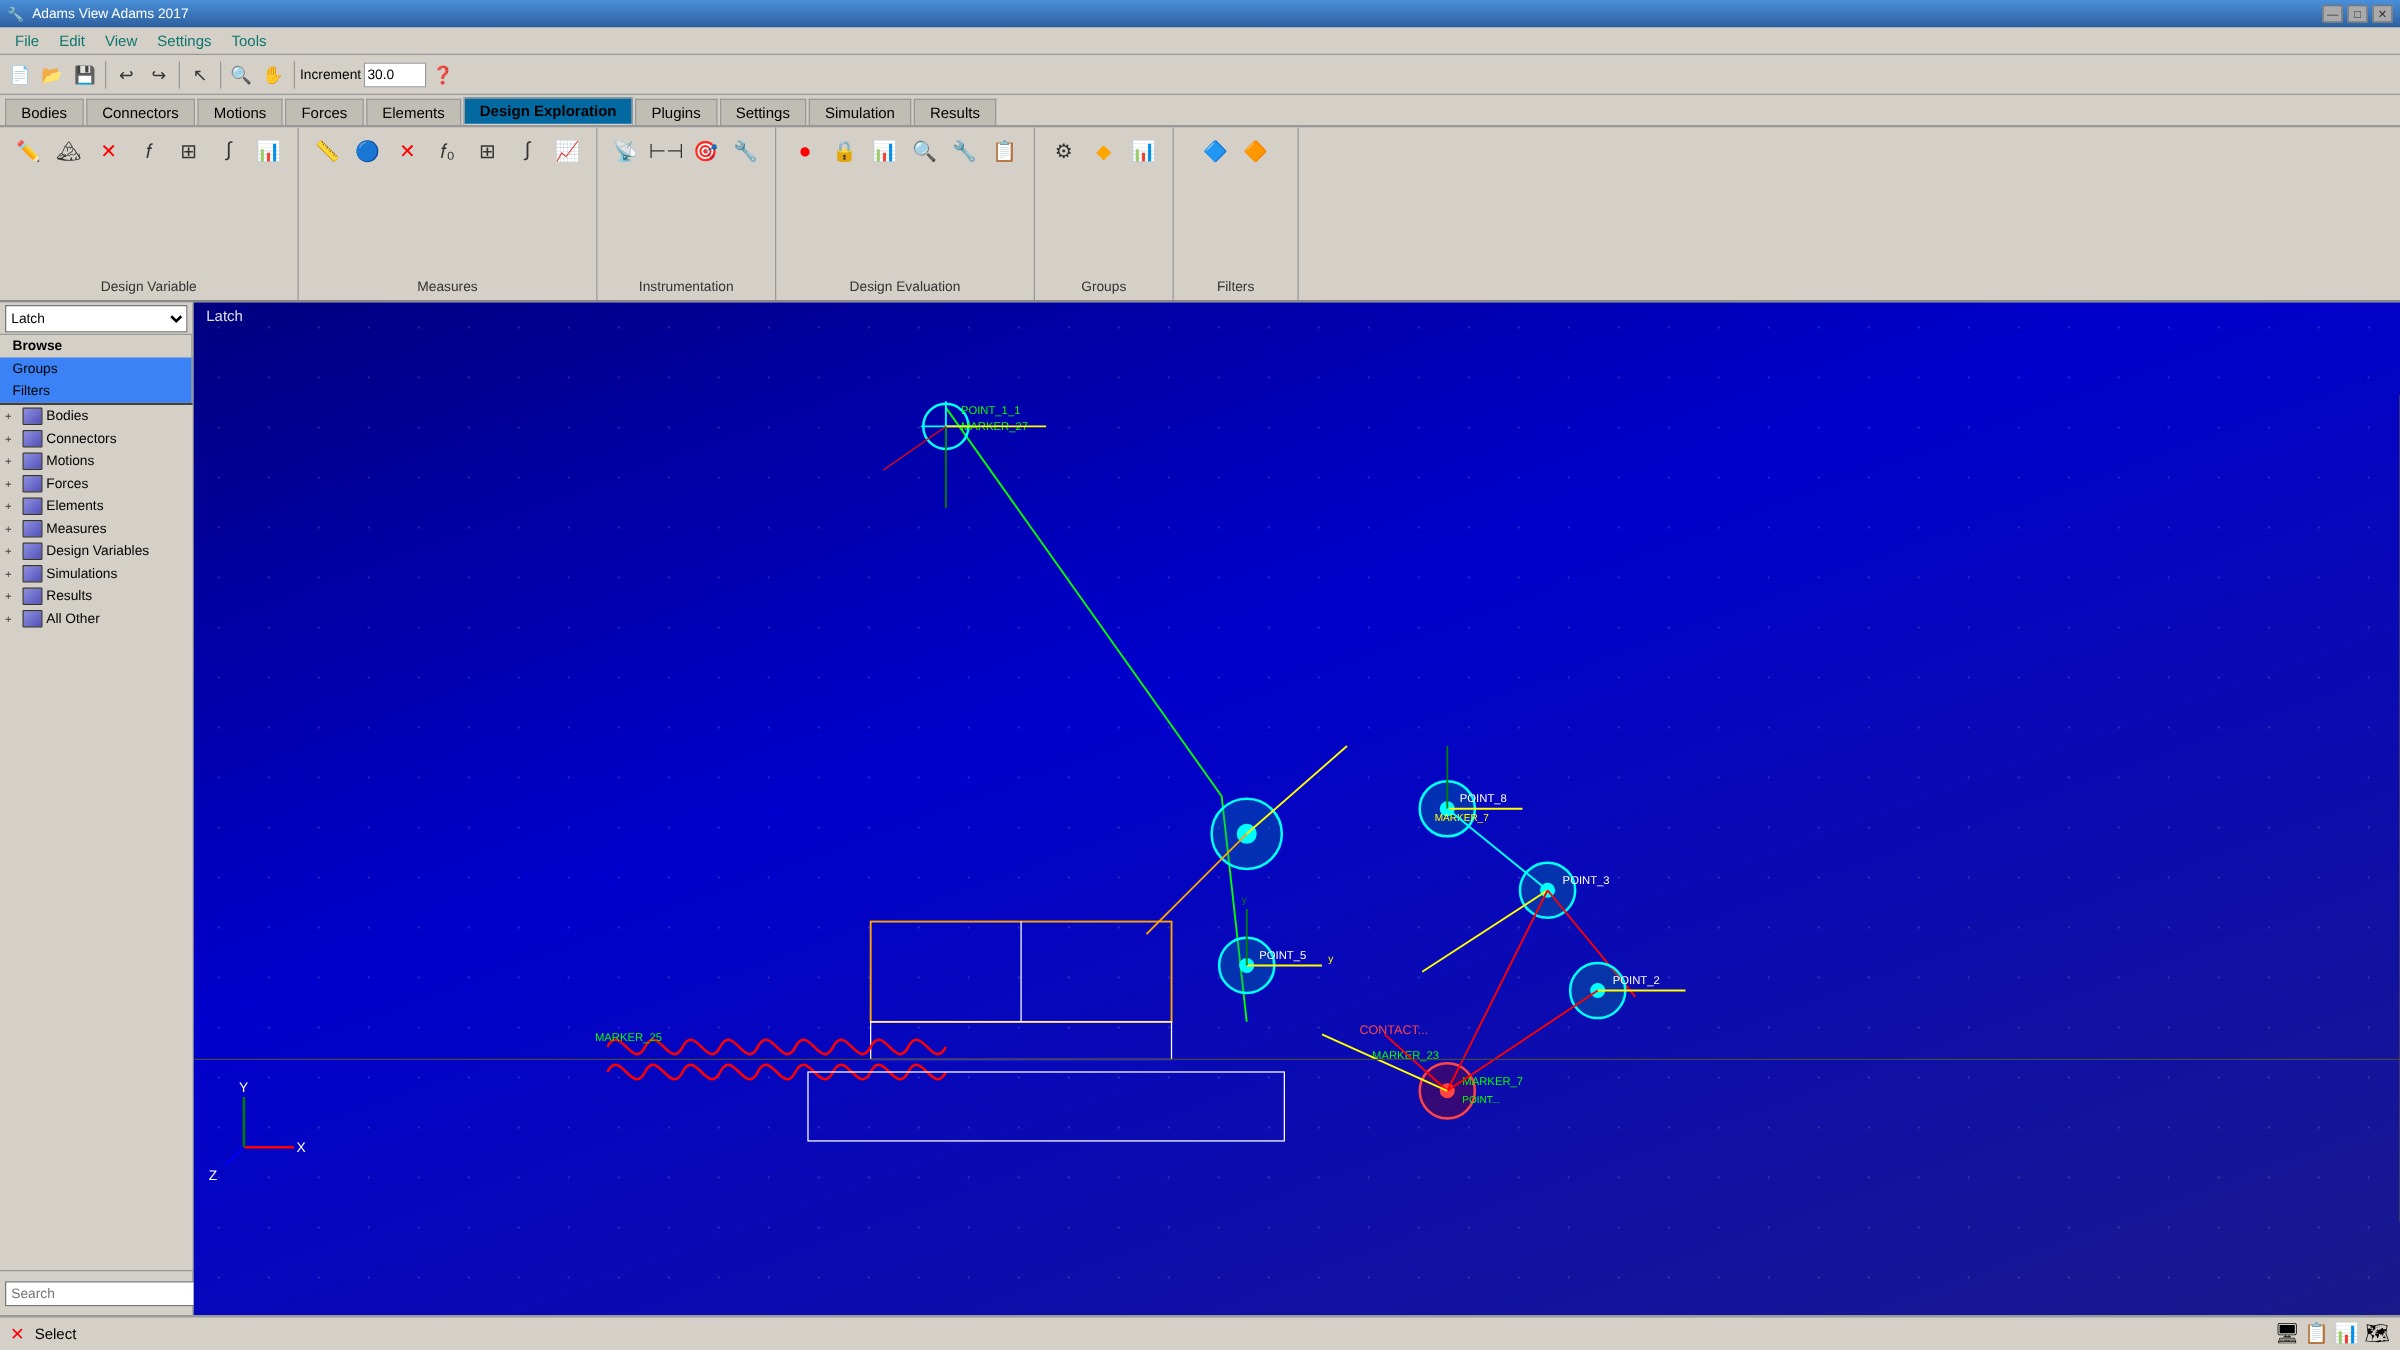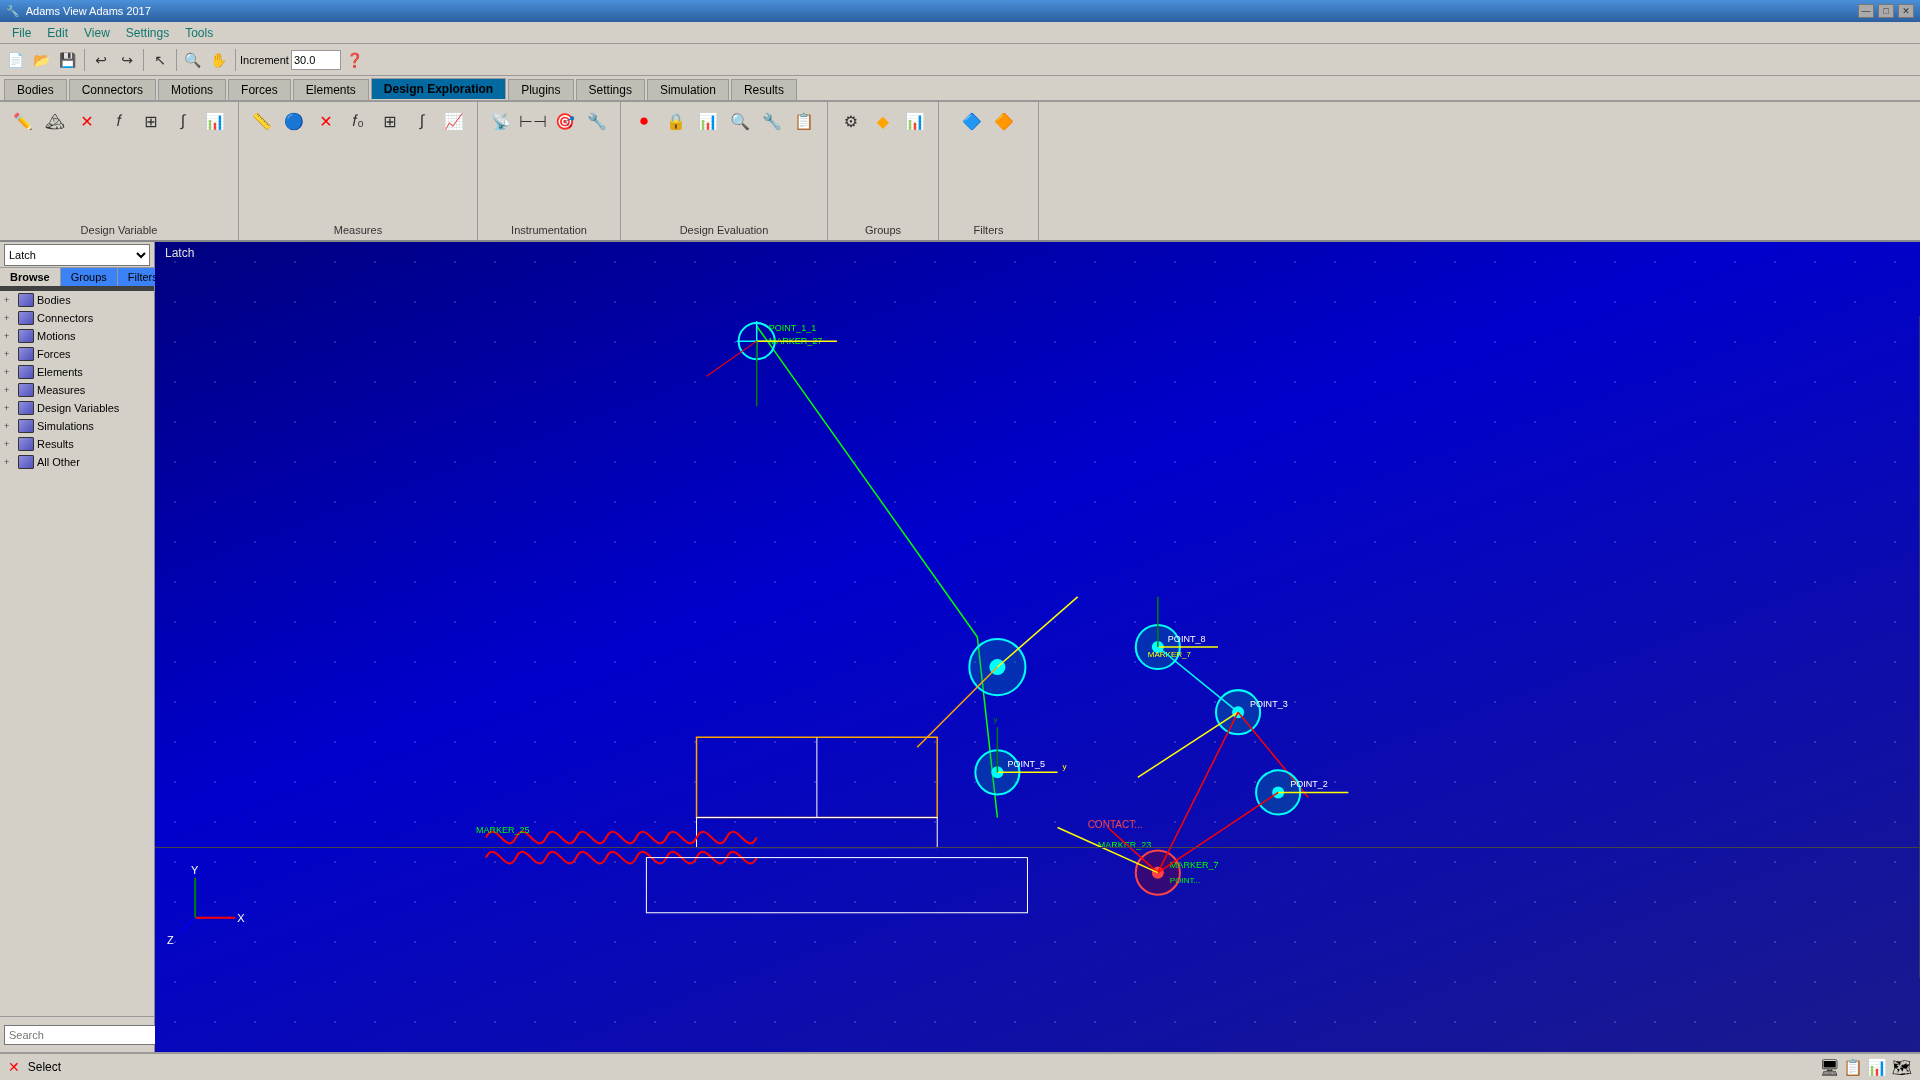--- a/index.html
+++ b/index.html
@@ -164,21 +164,22 @@
     }
     #model-select {
       flex: 1;
       height: 22px;
       font-size: 11px;
       border: 1px solid #777;
       background: white;
     }
     #panel-tabs {
       display: flex;
-      border-bottom: 5px solid #404040;
+      border-bottom: 2px solid #404040;
+      flex-direction: column;
     }
     .panel-tab {
       padding: 3px 10px;
       font-size: 11px;
       cursor: pointer;
       border-right: 1px solid #999;
       background: #3b82f6;
     }
     .panel-tab.active { background: #d4d0c8; font-weight: bold; }
 

